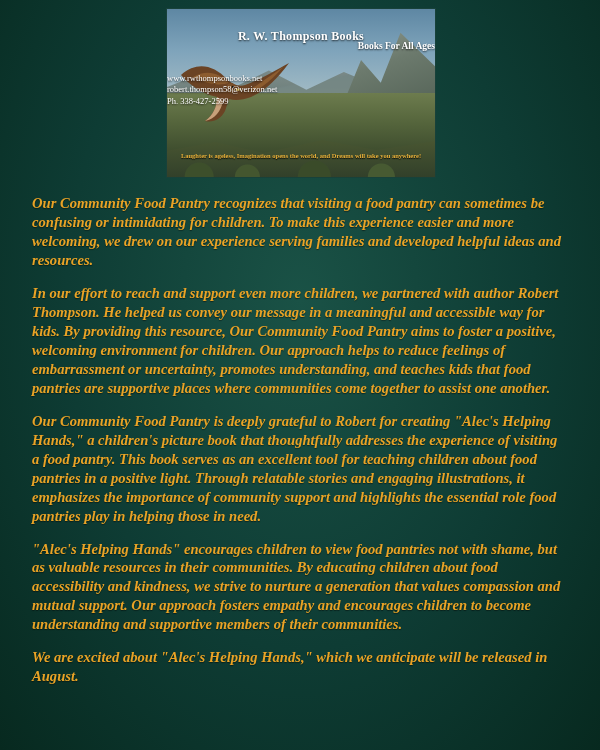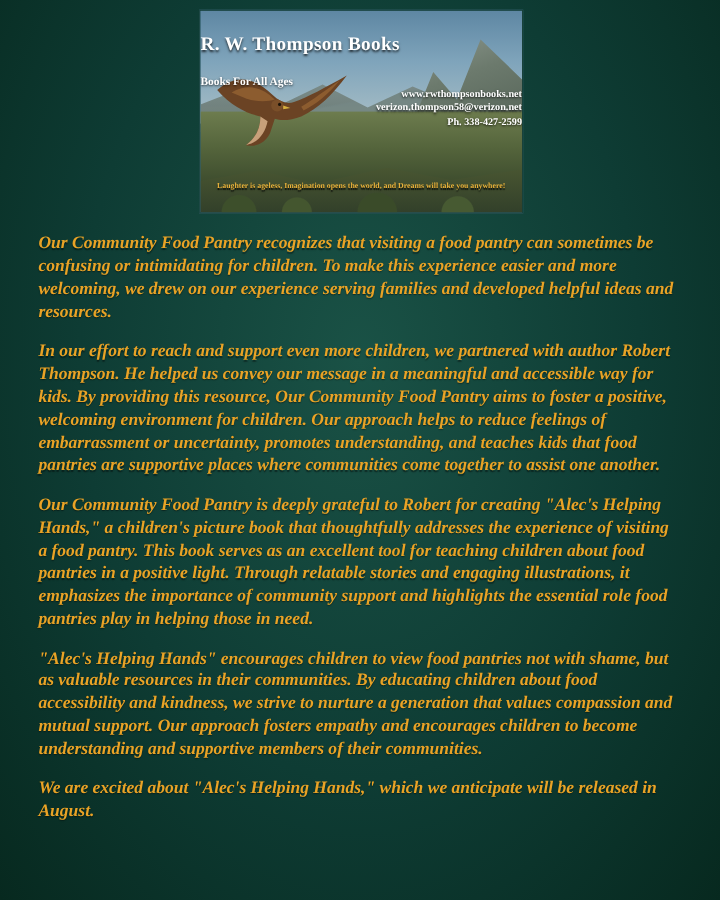--- a/index.html
+++ b/index.html
@@ -82,43 +82,44 @@
   }
   
   .hawk {
     position: absolute;
     left: 6px; top: 36px;
     width: 126px; height: 86px;
   }
   .banner-title {
     position: absolute;
     left: 0; right: 0; top: 20px;
+    text-align: center;
     color: #ffffff;
-    font-size: 16px;
+    font-size: 12px;
     font-weight: bold;
     letter-spacing: .3px;
     text-shadow: 0 1px 2px rgba(0,0,0,.75);
     font-family: "Liberation Serif", serif;
   }
   .banner-sub {
     position: absolute;
-    left: 0; right: 0; top: 55px;
-    text-align: left;
+    left: 0; right: 0; top: 32px;
+    text-align: right;
     color: #ffffff;
     font-size: 9.5px;
     font-weight: bold;
     text-shadow: 0 1px 2px rgba(0,0,0,.75);
   }
   .banner-contact {
     position: absolute;
     left: 0; right: 0; top: 64px;
-    text-align: right;
+    text-align: left;
     color: #ffffff;
     font-size: 8.5px;
-    font-weight: bold;
+    font-weight: normal;
     line-height: 1.35;
     text-shadow: 0 1px 2px rgba(0,0,0,.8);
   }
   .banner-tag {
     position: absolute;
     left: 0; right: 0; bottom: 18px;
     text-align: center;
     color: #e8b13a;
     font-size: 6.5px;
     font-weight: bold;
@@ -161,21 +162,21 @@
         <path d="M44 52 C44 62, 40 70, 32 76 C42 74, 48 66, 50 56 Z" fill="#c7a07a"></path>
         <circle cx="58" cy="43" r="5" fill="#7a4f29"></circle>
         <circle cx="60" cy="42" r="1.3" fill="#1b1208"></circle>
         <path d="M63 43 L69 45 L63 46 Z" fill="#d8b13f"></path>
       </svg>
 
       <div class="banner-title">R. W. Thompson Books</div>
       <div class="banner-sub">Books For All Ages</div>
       <div class="banner-contact">
         <div>www.rwthompsonbooks.net</div>
-        <div>verizon.thompson58@verizon.net</div>
+        <div>robert.thompson58@verizon.net</div>
         <div>Ph. 338-427-2599</div>
       </div>
       <div class="banner-tag">Laughter is ageless, Imagination opens the world, and Dreams will take you anywhere!</div>
     </div>
   </div>
 
   <div class="content">
     <p class="para">Our Community Food Pantry recognizes that visiting a food pantry can sometimes be confusing or intimidating for children. To make this experience easier and more welcoming, we drew on our experience serving families and developed helpful ideas and resources.</p>
     <p class="para">In our effort to reach and support even more children, we partnered with author Robert Thompson. He helped us convey our message in a meaningful and accessible way for kids. By providing this resource, Our Community Food Pantry aims to foster a positive, welcoming environment for children. Our approach helps to reduce feelings of embarrassment or uncertainty, promotes understanding, and teaches kids that food pantries are supportive places where communities come together to assist one another.</p>
     <p class="para">Our Community Food Pantry is deeply grateful to Robert for creating "Alec's Helping Hands," a children's picture book that thoughtfully addresses the experience of visiting a food pantry. This book serves as an excellent tool for teaching children about food pantries in a positive light. Through relatable stories and engaging illustrations, it emphasizes the importance of community support and highlights the essential role food pantries play in helping those in need.</p>

